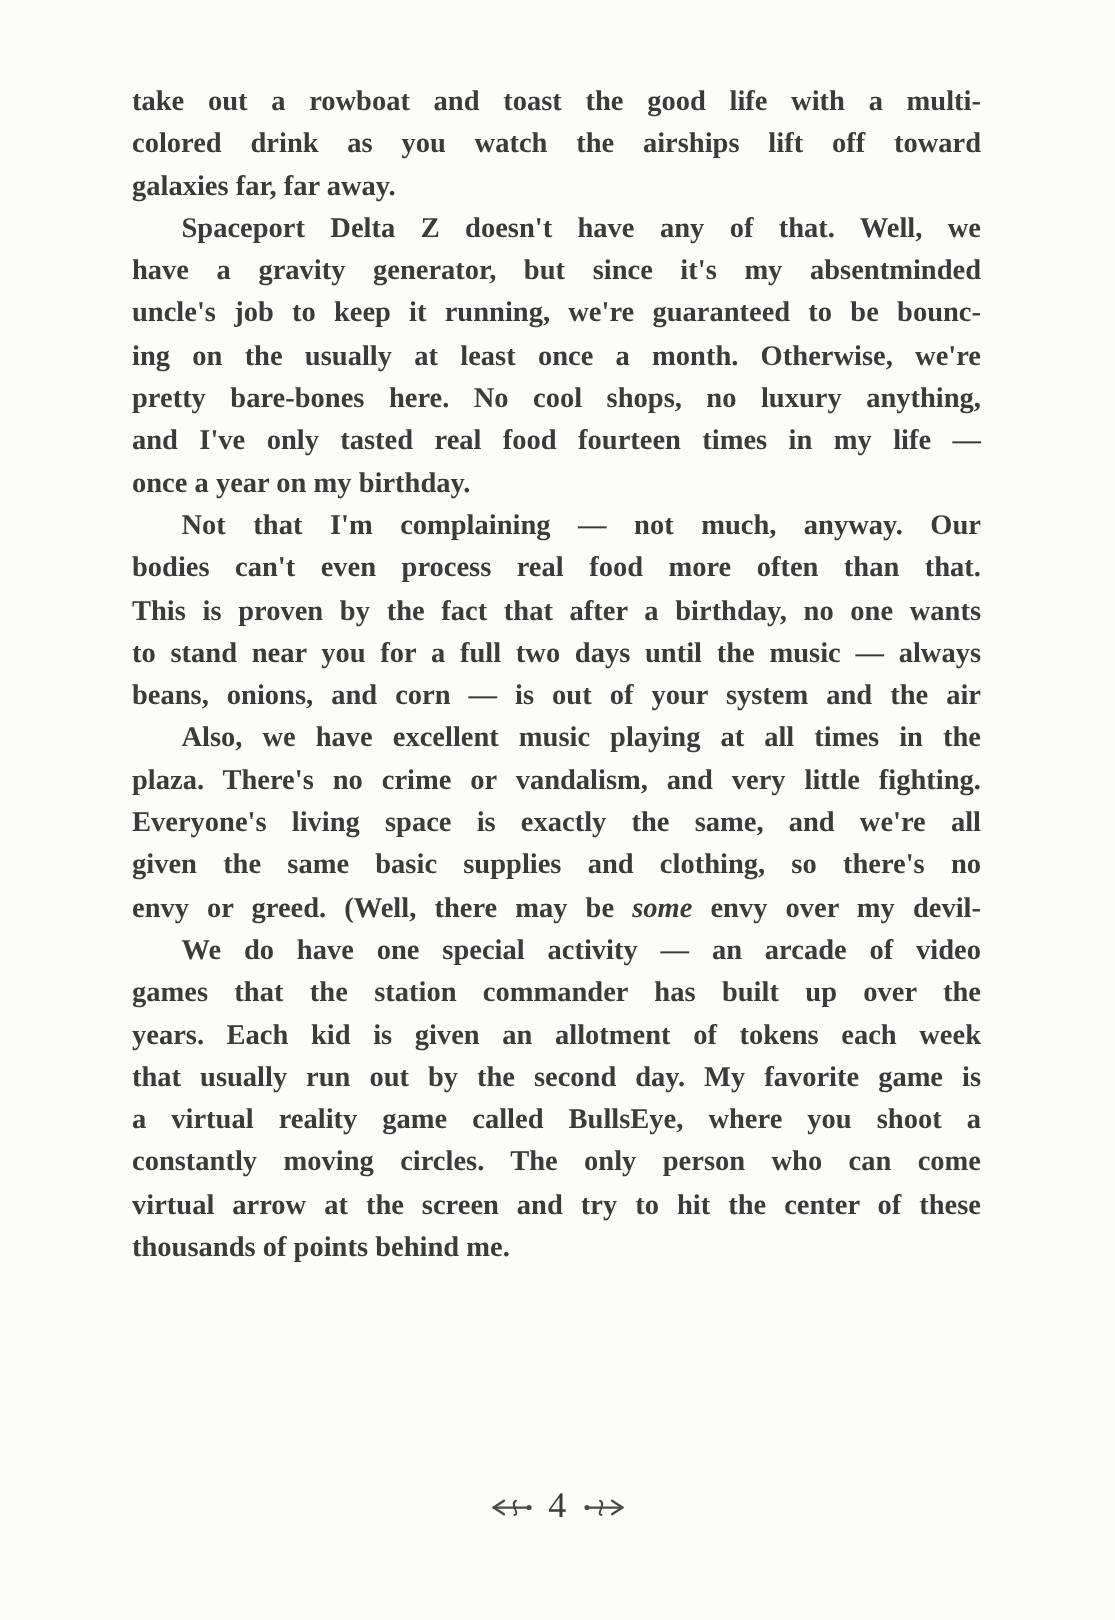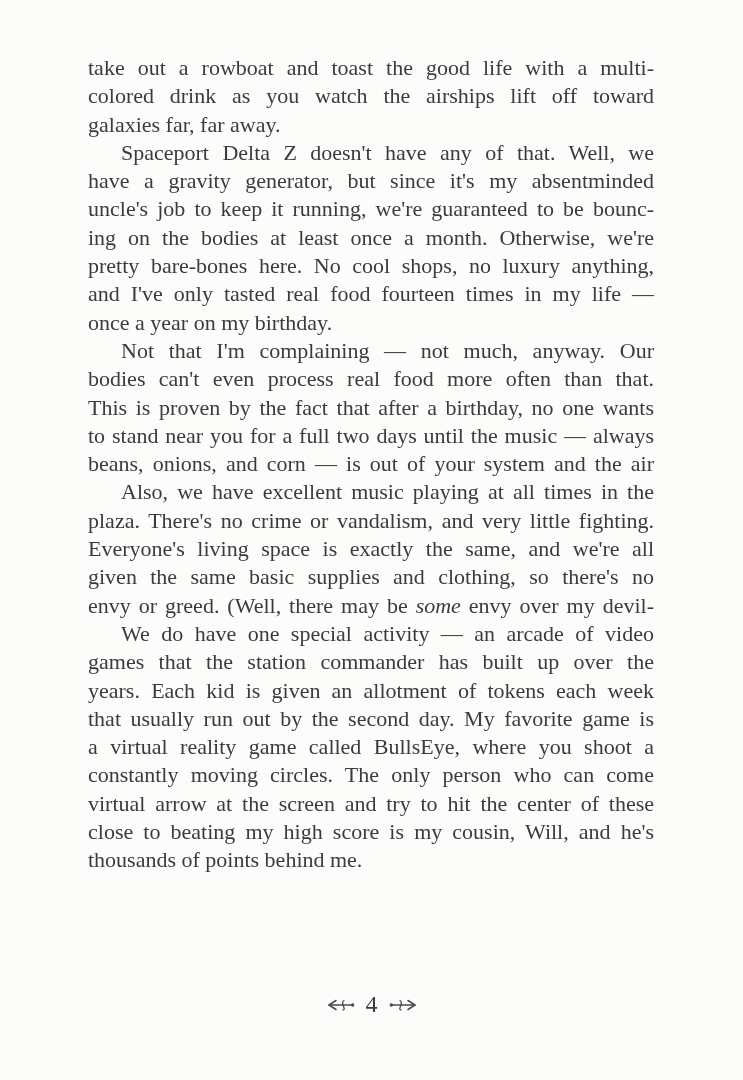--- a/index.html
+++ b/index.html
@@ -17,24 +17,25 @@
     overflow: hidden;
   }
   .text-block {
     position: absolute;
     left: 88px;
     top: 54px;
     width: 566px;
   }
   .para { margin: 0; padding: 0; }
   .line {
-    font-size: 22px;
+    font-size: 19px;
     line-height: 28.3px;
     text-align: justify;
     text-align-last: justify;
+    font-weight: bold;
     -moz-text-align-last: justify;
   }
   .line.lastline {
     text-align: right;
     text-align-last: left;
     -moz-text-align-last: left;
   }
   .line.firstline.indented { text-indent: 33px; }
   .it { font-style: italic; margin-top: 10px; }
   .footer {
@@ -63,21 +64,21 @@
   <div class="text-block" id="text-block">
       <div class="para">
         <div class="line firstline"><span>take out a rowboat and toast the good life with a multi-</span></div>
         <div class="line"><span>colored drink as you watch the airships lift off toward</span></div>
         <div class="line lastline"><span>galaxies far, far away.</span></div>
       </div>
       <div class="para">
         <div class="line firstline indented"><span>Spaceport Delta Z doesn't have any of that. Well, we</span></div>
         <div class="line indented"><span>have a gravity generator, but since it's my absentminded</span></div>
         <div class="line indented"><span>uncle's job to keep it running, we're guaranteed to be bounc-</span></div>
-        <div class="line indented"><span>ing on the bodies at least once a month. Otherwise, we're</span></div>
+        <div class="line indented"><span>ing on the usually at least once a month. Otherwise, we're</span></div>
         <div class="line indented"><span>pretty bare-bones here. No cool shops, no luxury anything,</span></div>
         <div class="line indented"><span>and I've only tasted real food fourteen times in my life —</span></div>
         <div class="line lastline indented"><span>once a year on my birthday.</span></div>
       </div>
       <div class="para">
         <div class="line firstline indented"><span>Not that I'm complaining — not much, anyway. Our</span></div>
         <div class="line indented"><span>bodies can't even process real food more often than that.</span></div>
         <div class="line indented"><span>This is proven by the fact that after a birthday, no one wants</span></div>
         <div class="line indented"><span>to stand near you for a full two days until the music — always</span></div>
         <div class="line indented"><span>beans, onions, and corn — is out of your system and the air</span></div>
@@ -90,21 +91,20 @@
         <div class="line indented"><span>envy or greed. (Well, there may be </span><span class="it">some</span><span> envy over my devil-</span></div>
       </div>
       <div class="para">
         <div class="line firstline indented"><span>We do have one special activity — an arcade of video</span></div>
         <div class="line indented"><span>games that the station commander has built up over the</span></div>
         <div class="line indented"><span>years. Each kid is given an allotment of tokens each week</span></div>
         <div class="line indented"><span>that usually run out by the second day. My favorite game is</span></div>
         <div class="line indented"><span>a virtual reality game called BullsEye, where you shoot a</span></div>
         <div class="line indented"><span>constantly moving circles. The only person who can come</span></div>
         <div class="line indented"><span>virtual arrow at the screen and try to hit the center of these</span></div>
-        <div class="line indented"><span>close to beating my high score is my cousin, Will, and he's</span></div>
         <div class="line lastline indented"><span>thousands of points behind me.</span></div>
       </div>
     </div>
 
   <div class="footer">
     <span class="ornament">
       <svg width="30" height="14" viewBox="0 0 30 14" xmlns="http://www.w3.org/2000/svg">
         <path d="M10 2.5 L3 7 L10 11.5" fill="none" stroke="#4a4a4a" stroke-width="1.5" stroke-linecap="round" stroke-linejoin="round"></path>
         <line x1="3" y1="7" x2="26" y2="7" stroke="#4a4a4a" stroke-width="1.5" stroke-linecap="round"></line>
         <path d="M17 12 C21 11.5 13.5 4.5 18 2.5" fill="none" stroke="#4a4a4a" stroke-width="1.3" stroke-linecap="round"></path>

